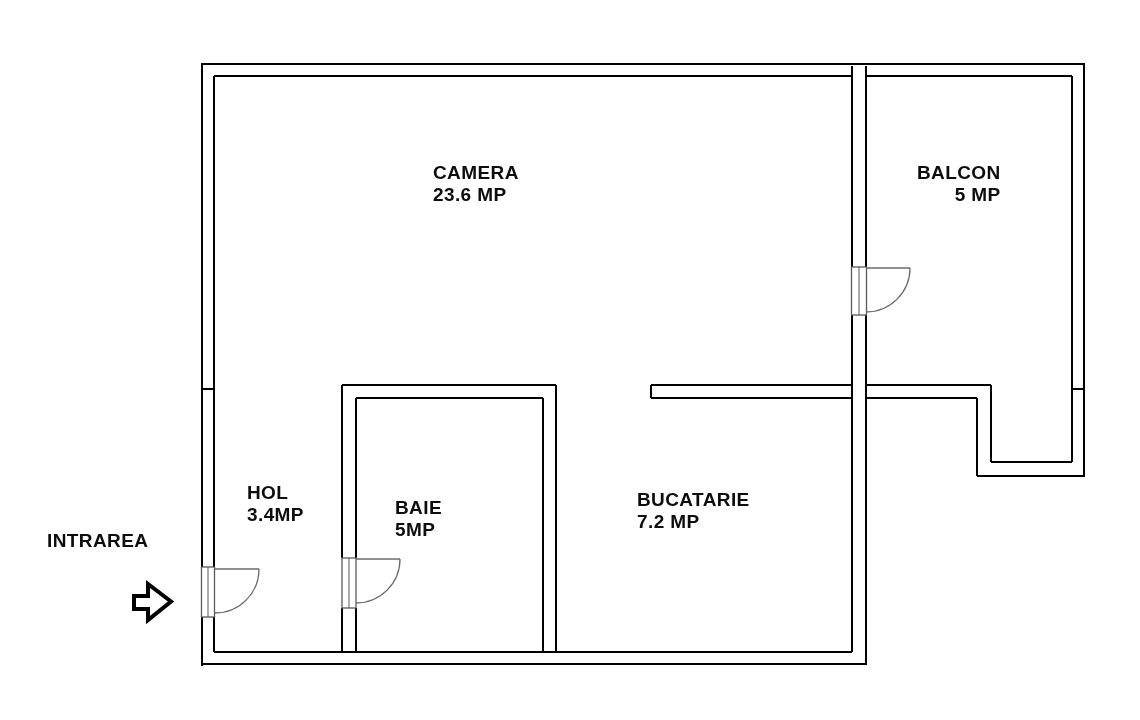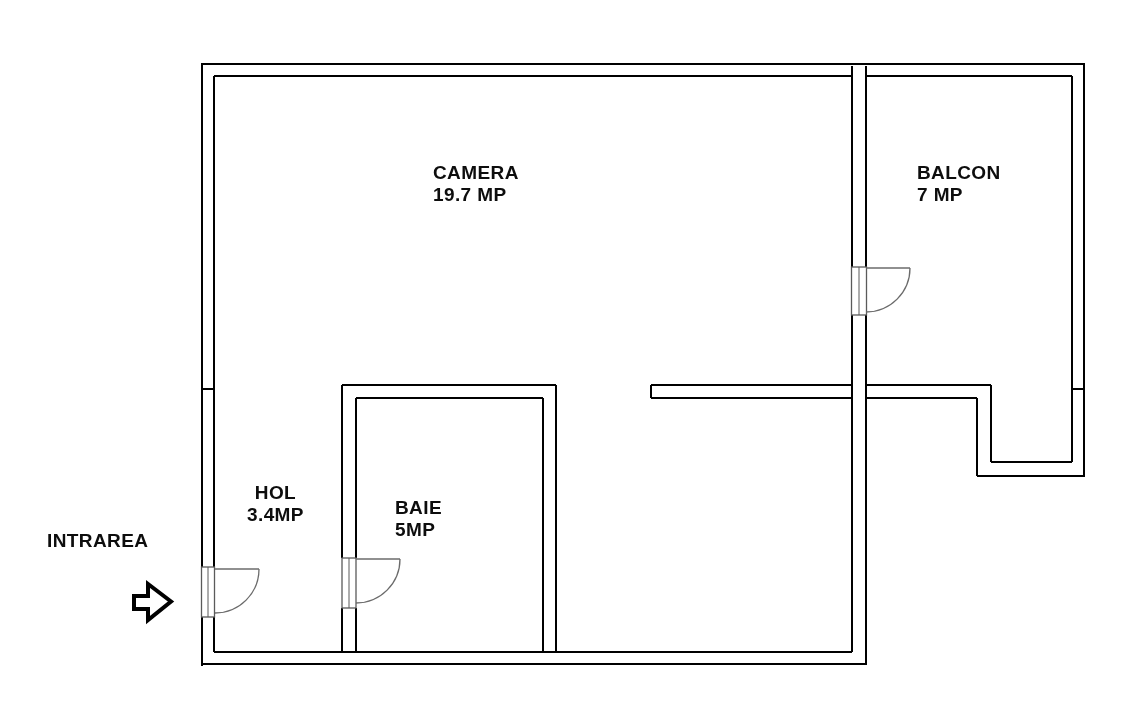--- a/index.html
+++ b/index.html
@@ -94,36 +94,40 @@
       <path d="M859,257 L859,305" stroke="#5a5a5a" stroke-width="1" fill="none"></path>
       <path d="M866,258 L910,258" stroke="#6b6b6b" stroke-width="1.5" fill="none"></path>
       <path d="M910,258 A44,44 0 0 1 866,302" stroke="#6b6b6b" stroke-width="1.3" fill="none"></path>
     </g>
 
     <polygon points="134,586 148,586 148,574 171,591.5 148,610 148,599 134,599" fill="#ffffff" stroke="#000000" stroke-width="4" stroke-linejoin="miter"></polygon>
   </svg>
 
   <div class="label" style="left:433px;top:152px;">
     <div>CAMERA</div>
-    <div>19.7 MP</div>
+    <div>23.6 MP</div>
   </div>
 
-  <div class="label" style="left:917px;top:152px;">
+  <div class="label" style="left:917px;top:152px;text-align:right;">
     <div>BALCON</div>
-    <div>7 MP</div>
+    <div>5 MP</div>
   </div>
 
-  <div class="label" style="left:247px;top:472px;text-align:center;">
+  <div class="label" style="left:247px;top:472px;">
     <div>HOL</div>
     <div>3.4MP</div>
   </div>
 
   <div class="label" style="left:395px;top:487px;">
     <div>BAIE</div>
     <div>5MP</div>
   </div>
 
+  <div class="label" style="left:637px;top:479px;">
+    <div>BUCATARIE</div>
+    <div>7.2 MP</div>
+  </div>
 
   <div class="label" style="left:47px;top:520px;">
     <div>INTRAREA</div>
   </div>
 
 </div>
 
 </body></html>

